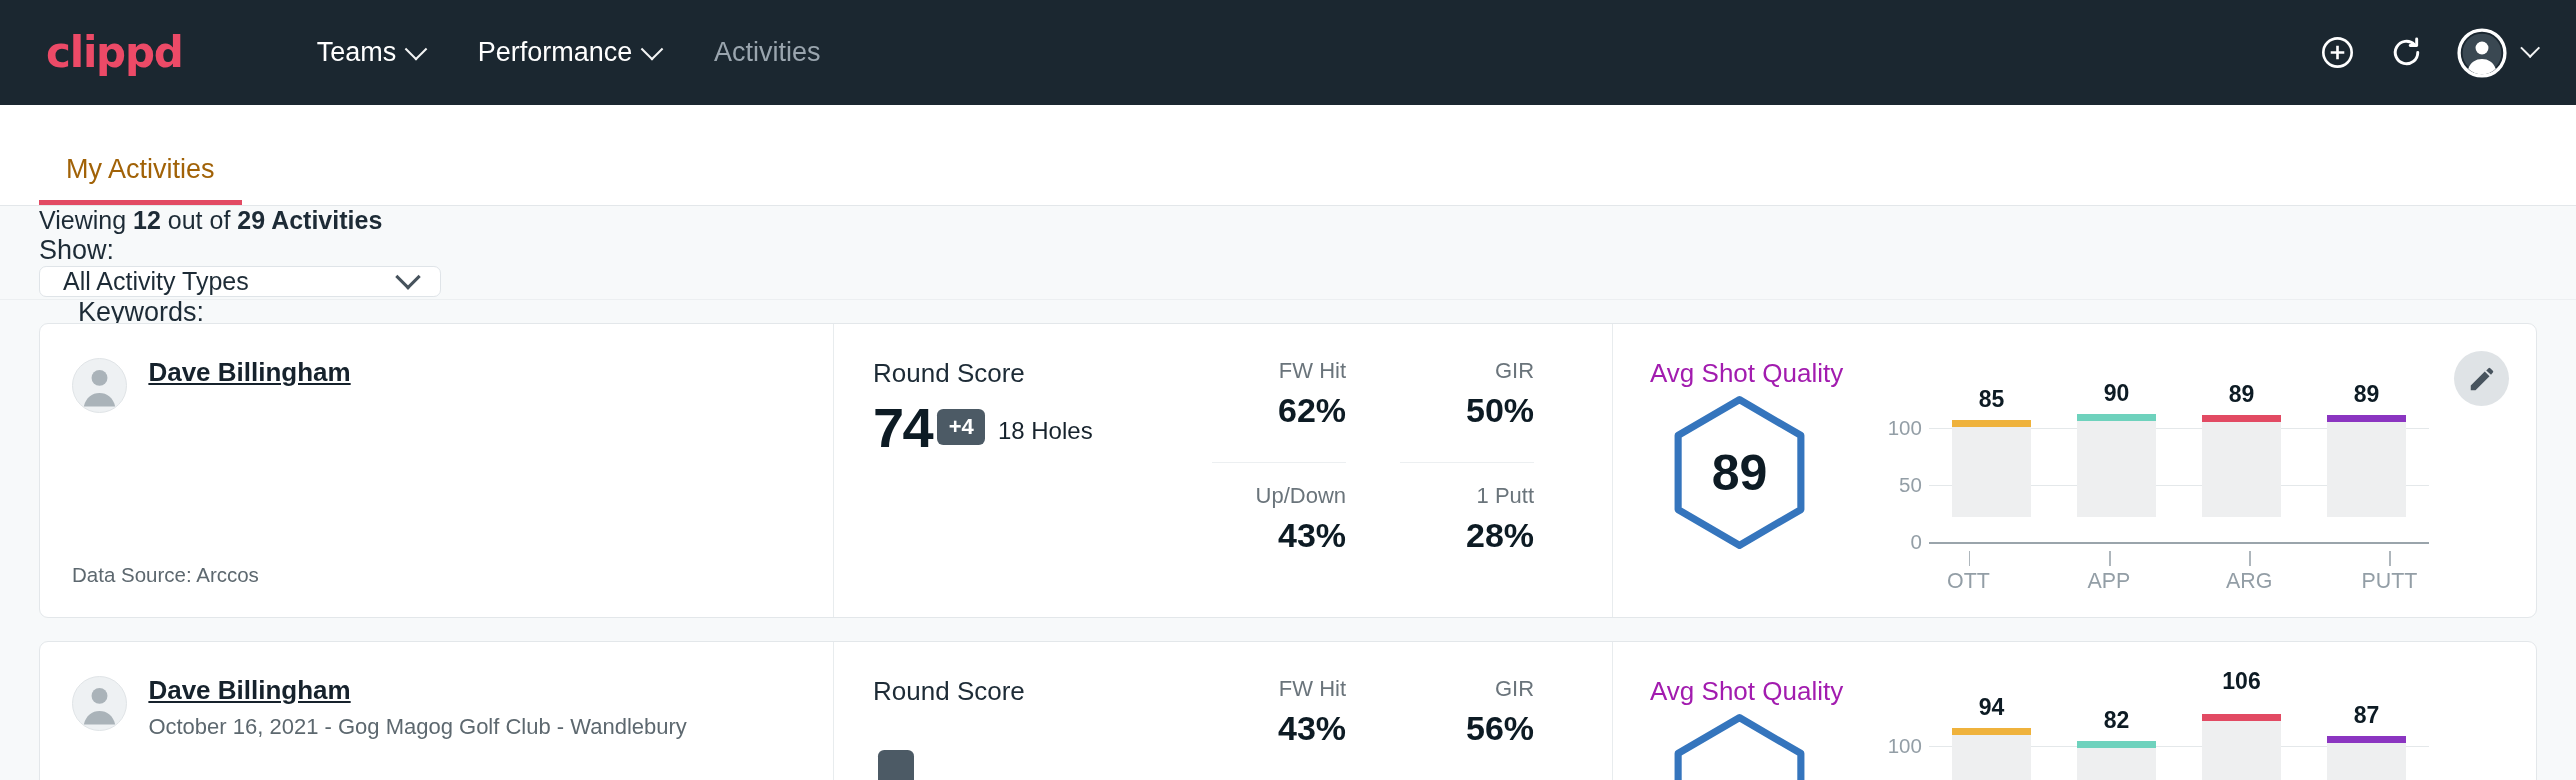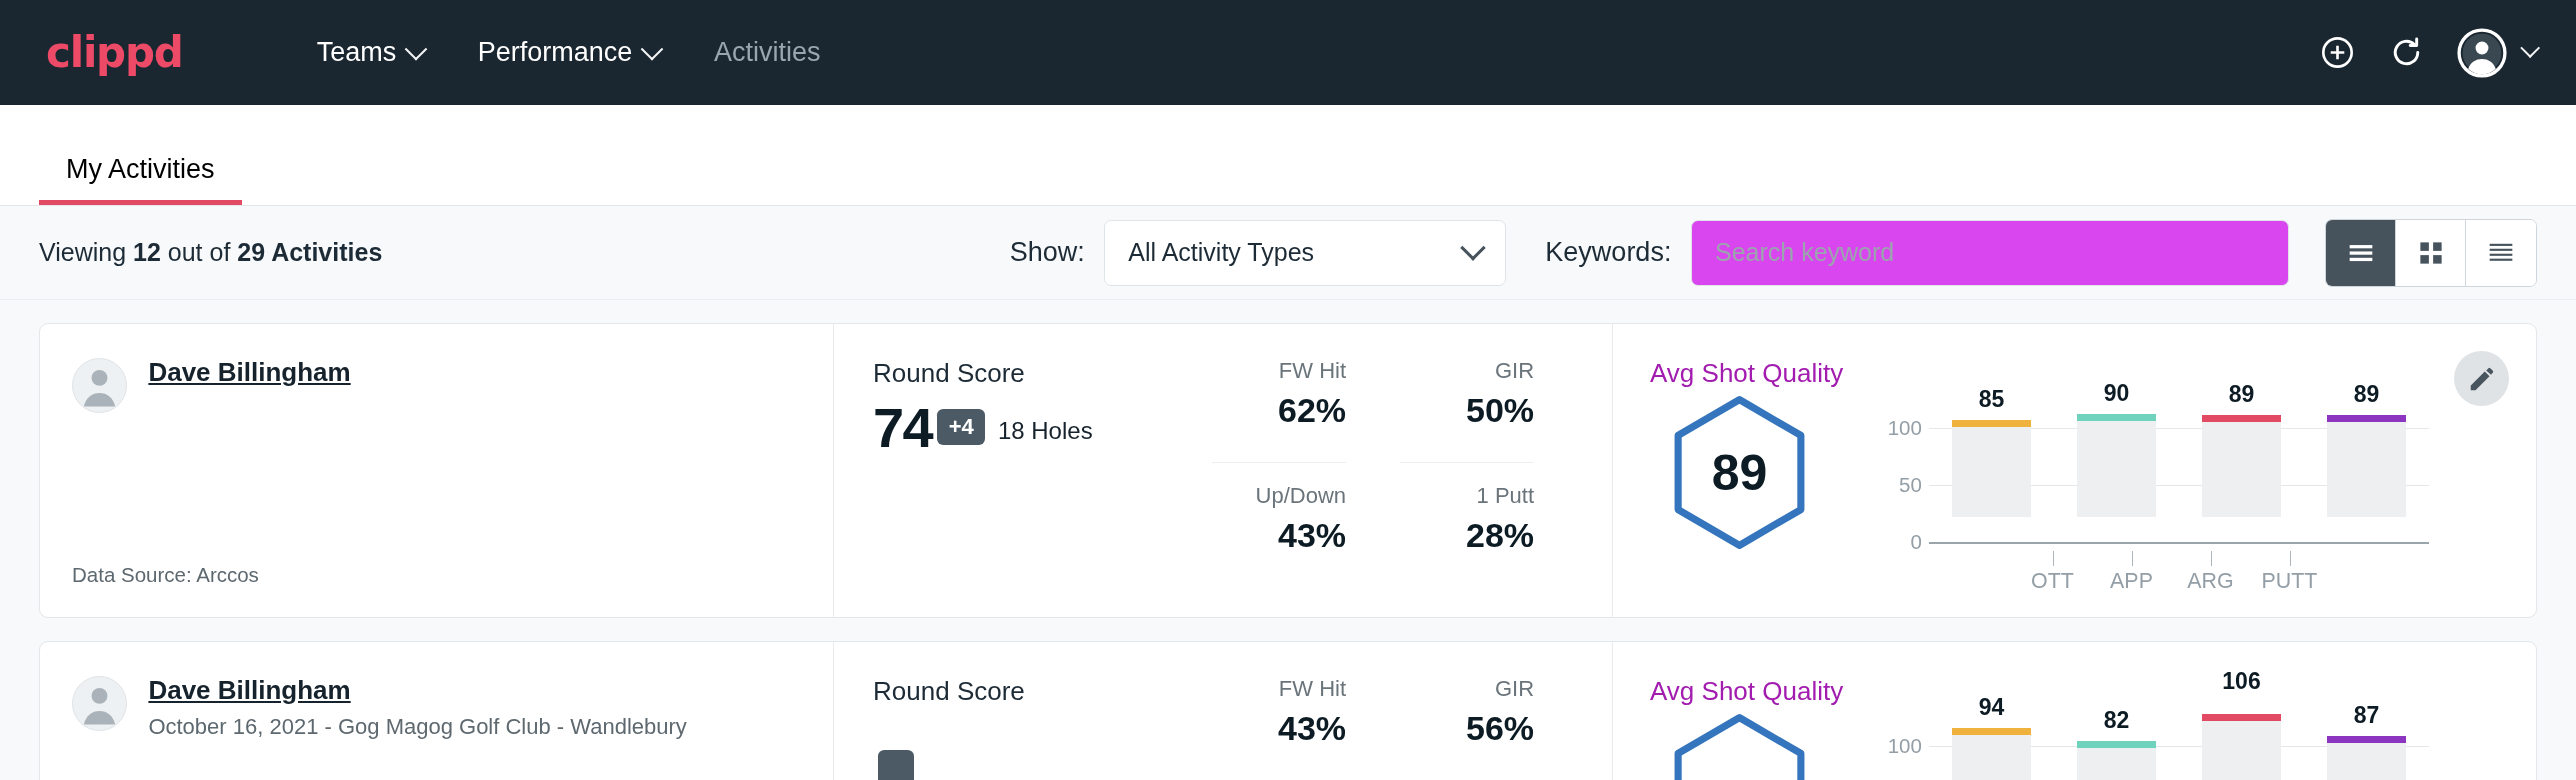--- a/index.html
+++ b/index.html
@@ -55,39 +55,40 @@
   .tabbar {
     height: 101px;
     background: #ffffff;
     border-bottom: 0.9px solid #e3e7ea;
     display: flex;
     align-items: flex-end;
     padding-left: 39px;
   }
   .tab {
     font-size: 27px;
-    color: #000000;
+    color: #a16207;
     padding: 0 27px 19.6px 27px;
     cursor: pointer;
     position: relative;
   }
   .tab.active::after {
     content: "";
     position: absolute; left: 0; right: 0; bottom: 0;
     height: 5.4px; background: #e24a63;
   }
 
   
   .filterbar {
     height: 94px;
     background: #f7f9fa;
     display: flex;
-    align-items: center;
+    align-items: flex-start;
     padding: 0 39px;
     border-bottom: 0.9px solid #eceff1;
+    flex-direction: column;
   }
   .viewing {
     font-size: 25px; color: #1d2b36; white-space: nowrap;
   }
   .viewing b { font-weight: 700; }
   .fb-spacer { flex: 1; }
   .fb-label { font-size: 27px; color: #1d2b36; margin-right: 19.6px; white-space: nowrap; }
   .select {
     width: 402px; height: 66px;
     background: #ffffff;
@@ -237,22 +238,22 @@
     height: 114px;
   }
   .barcell { width: 79px; display: flex; flex-direction: column; align-items: center; position:relative; }
   .barval {
     position: absolute; bottom: calc(100% + 7.1px);
     font-size: 23px; font-weight: 700; color: #0d1b24;
   }
   .barcol { width: 79px; background: #eeeff0; }
   .barcap { height: 6.2px; width: 100%; }
   .xlabels {
-    position: absolute; left: 0; right: 16px; top: 100%;
-    display: flex; justify-content: center;
+    position: absolute; left: 0; right: 0; top: 100%;
+    display: flex; justify-content: space-between;
     padding-top: 27px;
   }
   .xlab { width: 79px; text-align: center; font-size: 21.4px; color: #939ea6; position: relative; }
   .xlab::before {
     content:""; position:absolute; left: 50%; top: -18px;
     width: 1.8px; height: 14.3px; background: #aeb6bc;
   }
 
   .edit-btn {
     position: absolute; top: 27px; right: 27px;

